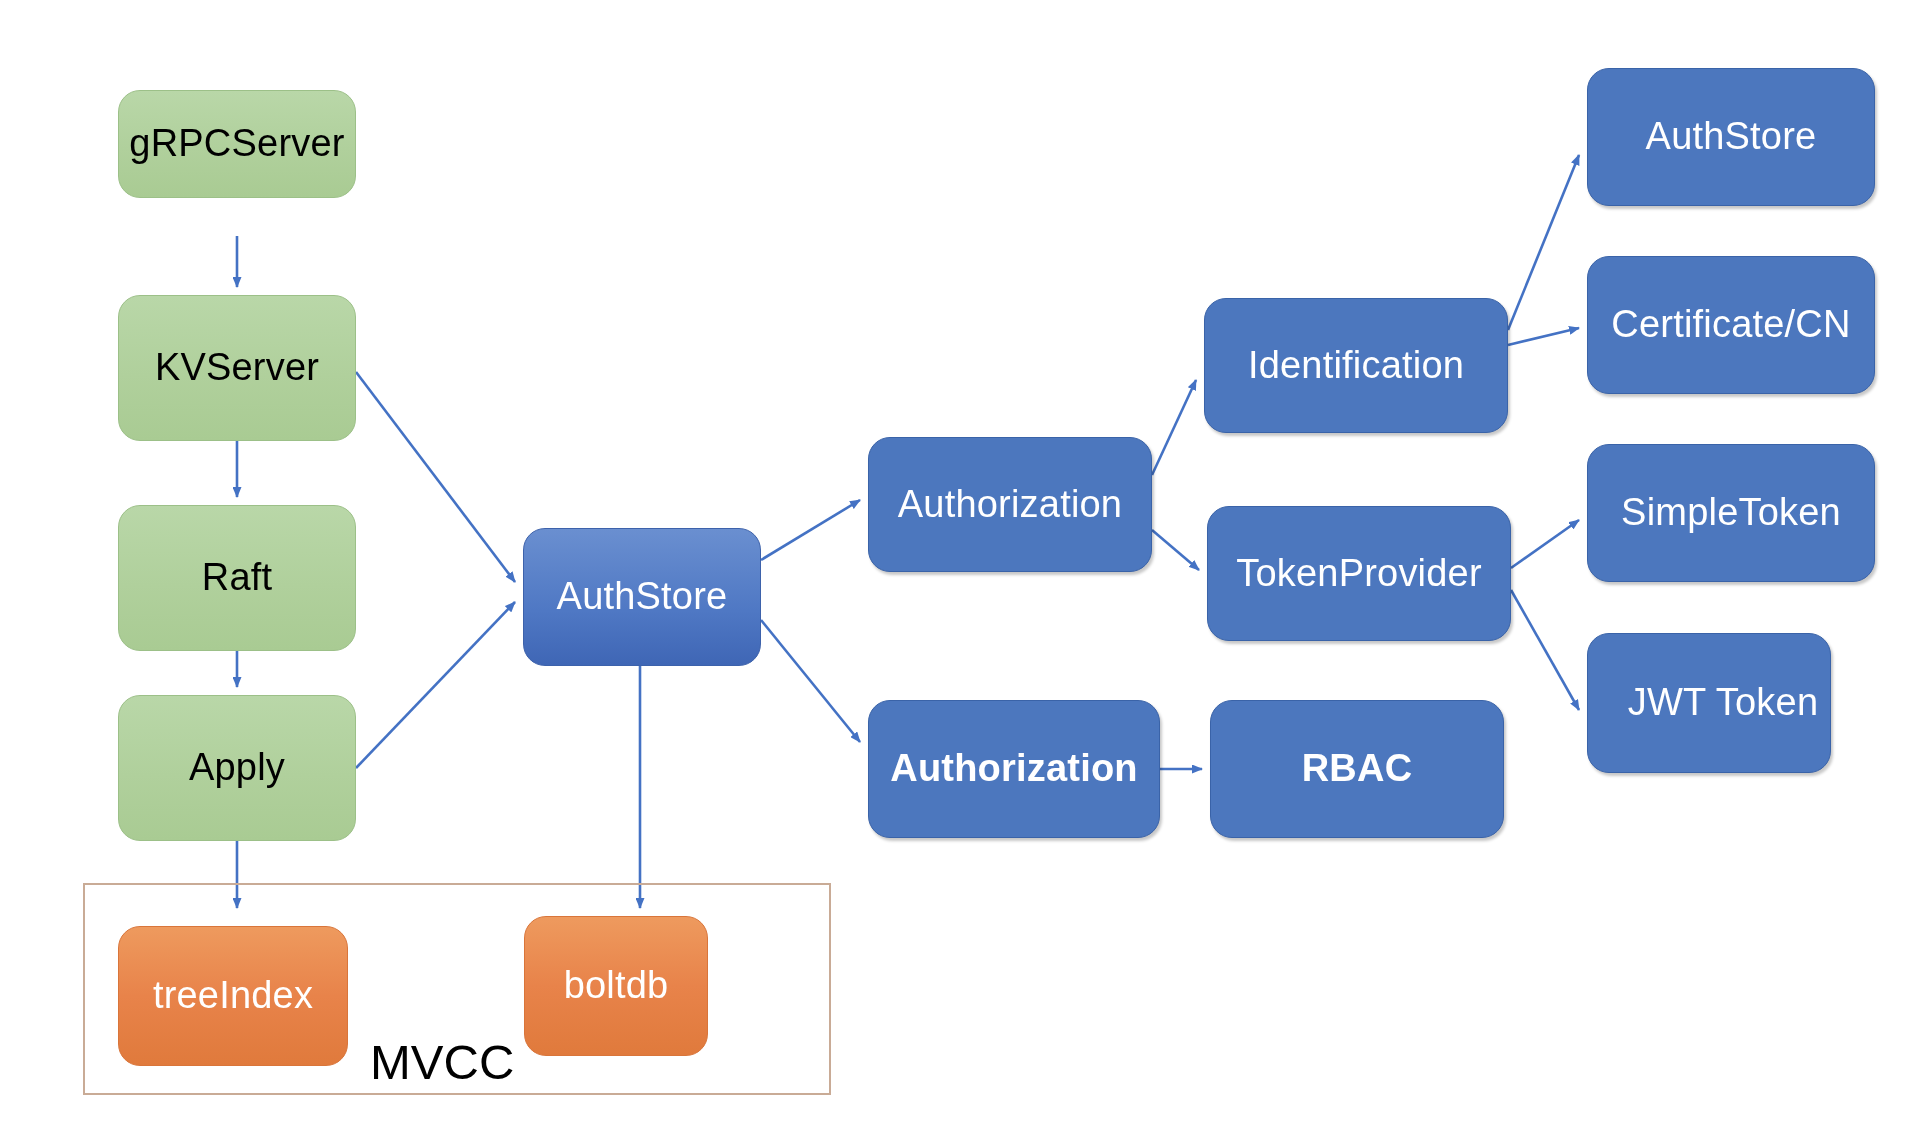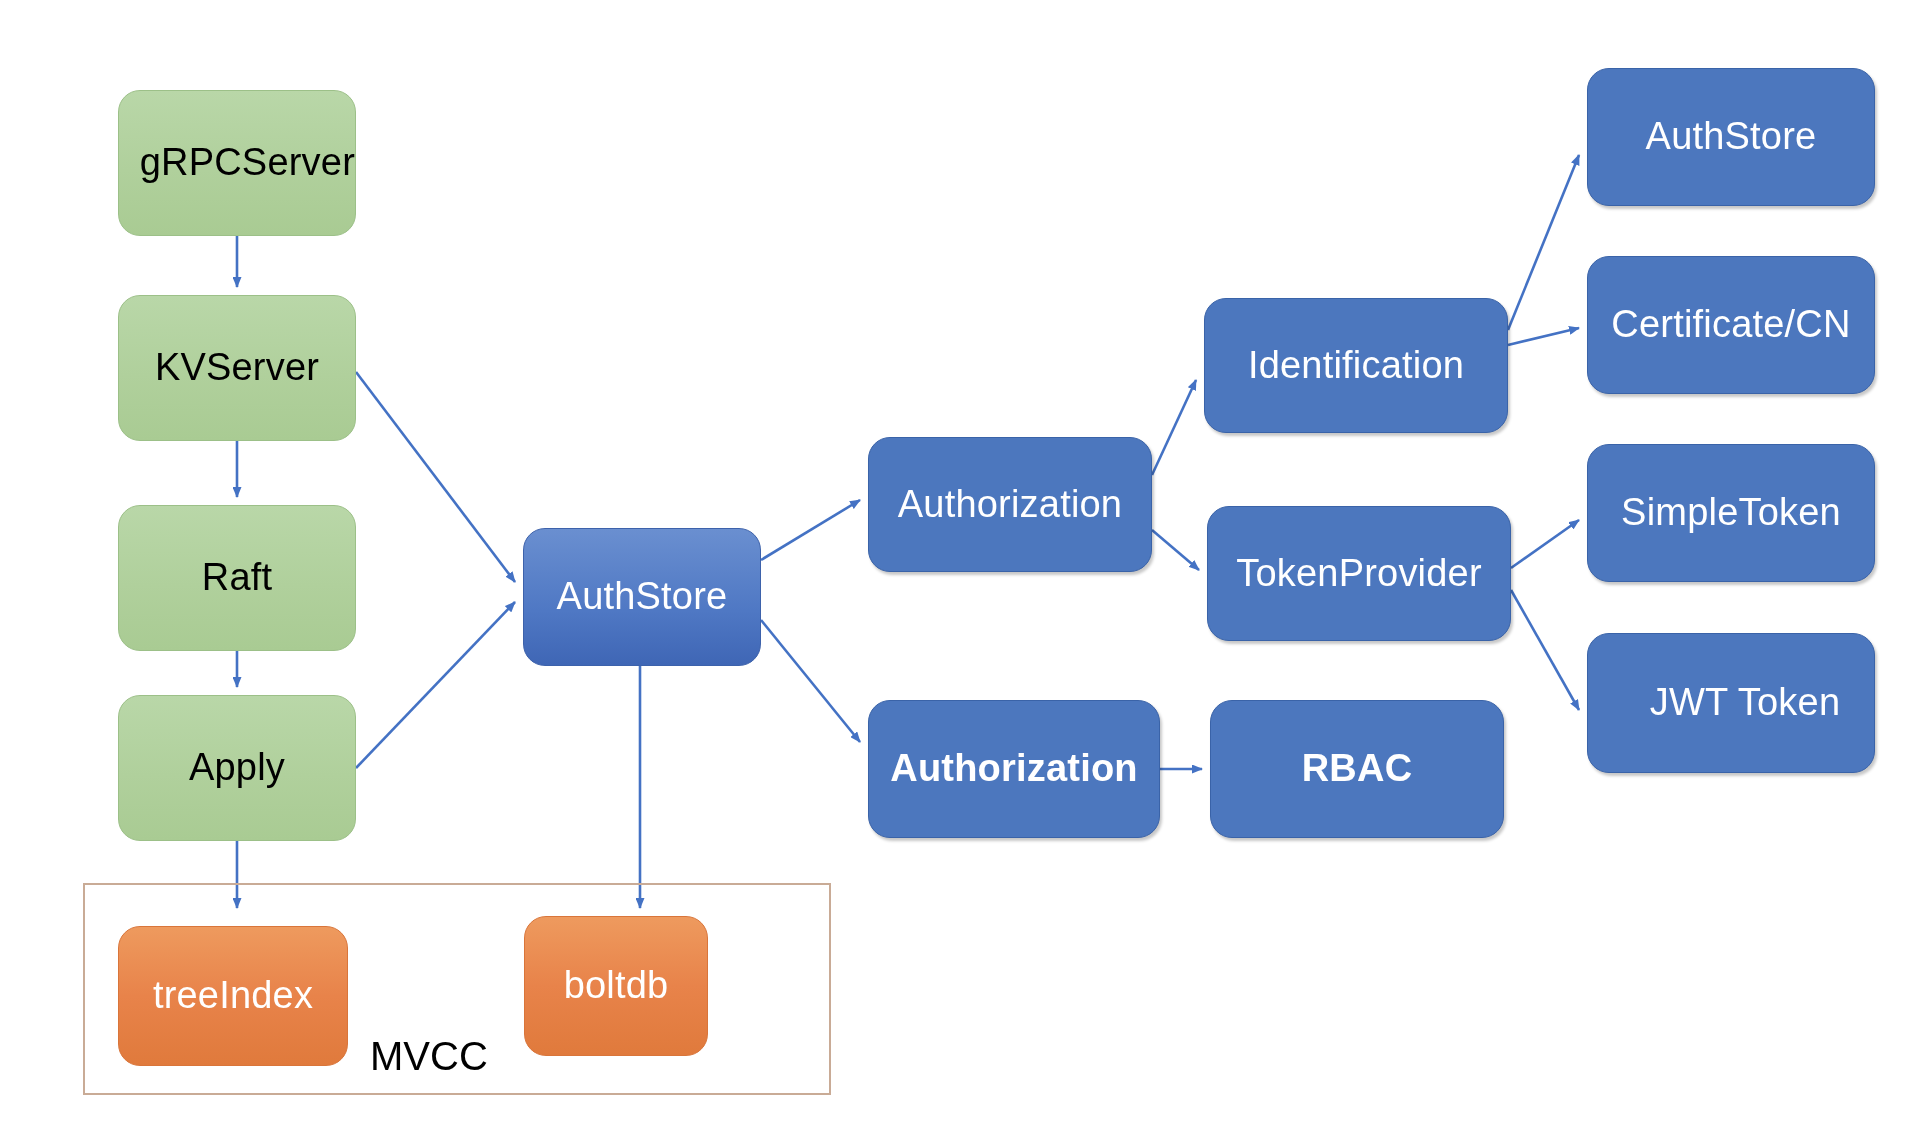--- a/index.html
+++ b/index.html
@@ -65,21 +65,21 @@
   }
   .group-box {
     position: absolute;
     box-sizing: border-box;
     border: 2px solid #c9ab96;
     background: transparent;
     z-index: 1;
   }
   .group-label {
     position: absolute;
-    font-size: 40px;
+    font-size: 49px;
     color: #000000;
     z-index: 4;
     white-space: nowrap;
   }
 </style>
 </head>
 <body>
 
 <div id="canvas">
 
@@ -107,21 +107,21 @@
         <polyline points="1511,590 1579,710" marker-end="url(#arrowhead)"></polyline>
         <polyline points="1160,769 1202,769" marker-end="url(#arrowhead)"></polyline>
       </g>
   </svg>
 
   <div id="groups-host">
       <div class="group-box" style="left: 83px; top: 883px; width: 748px; height: 212px;"></div>
       <div class="group-label" style="left: 370px; top: 1034px;">MVCC</div>
     </div>
   <div id="nodes-host">
-      <div class="node green" style="left: 118px; top: 90px; width: 238px; height: 146px; justify-content: flex-end;">
+      <div class="node green" style="left: 118px; top: 90px; width: 238px; height: 108px;">
         <span>gRPCServer</span>
       </div>
       <div class="node green" style="left: 118px; top: 295px; width: 238px; height: 146px;">
         <span>KVServer</span>
       </div>
       <div class="node green" style="left: 118px; top: 505px; width: 238px; height: 146px;">
         <span>Raft</span>
       </div>
       <div class="node green" style="left: 118px; top: 695px; width: 238px; height: 146px;">
         <span>Apply</span>
@@ -146,21 +146,21 @@
       </div>
       <div class="node blue-flat" style="left: 1587px; top: 68px; width: 288px; height: 138px;">
         <span>AuthStore</span>
       </div>
       <div class="node blue-flat" style="left: 1587px; top: 256px; width: 288px; height: 138px;">
         <span>Certificate/CN</span>
       </div>
       <div class="node blue-flat" style="left: 1587px; top: 444px; width: 288px; height: 138px; align-items: center;">
         <span>SimpleToken</span>
       </div>
-      <div class="node blue-flat" style="left: 1587px; top: 633px; width: 288px; height: 140px; padding-left: 28px;">
+      <div class="node blue-flat" style="left: 1587px; top: 633px; width: 244px; height: 140px; padding-left: 28px;">
         <span>JWT Token</span>
       </div>
       <div class="node orange" style="left: 118px; top: 916px; width: 230px; height: 140px; margin-top: 10px;">
         <span>treeIndex</span>
       </div>
       <div class="node orange" style="left: 524px; top: 916px; width: 184px; height: 140px;">
         <span>boltdb</span>
       </div>
     </div>
 

